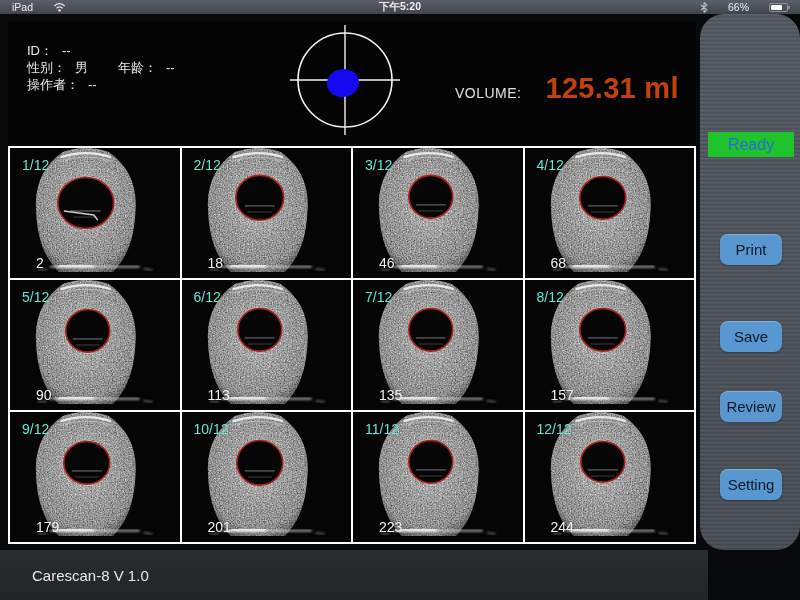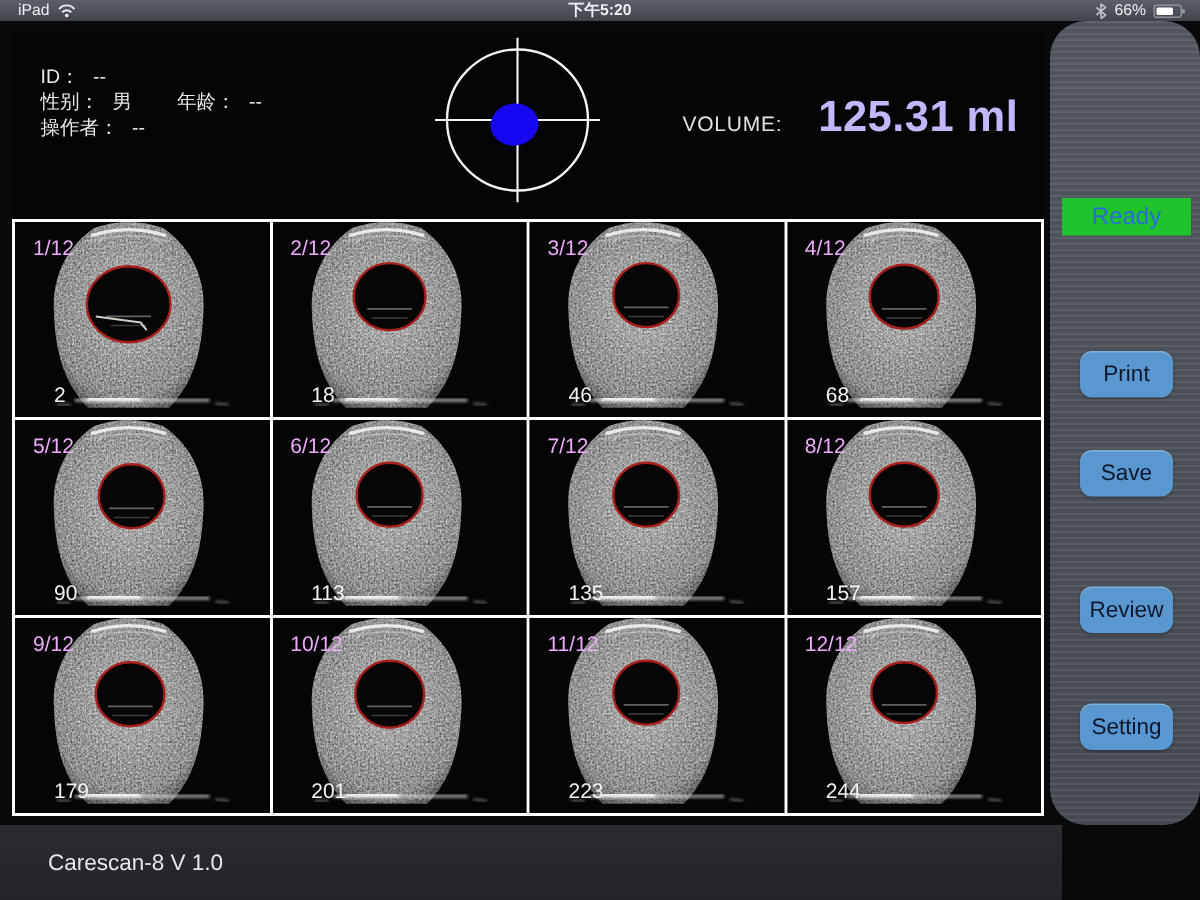--- a/index.html
+++ b/index.html
@@ -11,49 +11,49 @@
     -webkit-font-smoothing:antialiased;
   }
 
   
   .status-bar{
     position:absolute; top:0; left:0; width:800px; height:14px;
     background:linear-gradient(#5b5f69,#41444c);
     display:flex; align-items:center; justify-content:space-between;
     padding:0 12px; font-size:10.5px; color:#eceef1; z-index:9;
   }
-  .sb-left,.sb-right{ display:flex; align-items:center; gap:5px; }
+  .sb-left,.sb-right{ display:flex; align-items:center; gap:20px; }
   .sb-time{
     position:absolute; left:0; right:0; text-align:center;
     font-size:10.5px; font-weight:bold; pointer-events:none;
   }
   .bat{ position:relative; width:19px; height:9px; border:1px solid #8d929b; border-radius:2px; }
   .bat .bat-fill{ position:absolute; left:1px; top:1px; bottom:1px; width:64%; background:#fff; border-radius:1px; }
   .bat:after{ content:""; position:absolute; right:-3px; top:2px; width:2px; height:3px; background:#8d929b; border-radius:0 1px 1px 0; }
 
   
   .content{ position:absolute; left:0; top:14px; width:708px; height:536px; background:#08090a; }
 
   .header-panel{ position:absolute; left:8px; top:8px; width:688px; height:124px; background:#040404; color:#e9eaec; }
   .patient{ position:absolute; left:19px; top:20px; font-size:13px; line-height:17px; white-space:nowrap; }
   .patient .val{ margin-left:9px; }
   .patient .pair2{ margin-left:30px; }
   .crosshair{ position:absolute; left:282px; top:3px; }
-  .volume{ position:absolute; left:447px; top:40px; display:flex; align-items:baseline; }
+  .volume{ position:absolute; left:447px; top:50px; display:flex; align-items:baseline; }
   .volume .lbl{ font-size:14px; letter-spacing:.5px; color:#dfe1e4; }
-  .volume .val{ font-size:29px; font-weight:700; margin-left:24px; color:#c4b5fd; letter-spacing:.3px; }
+  .volume .val{ font-size:29px; font-weight:700; margin-left:24px; color:#c2410c; letter-spacing:.3px; }
 
   .grid{
     position:absolute; left:8px; top:132px; width:688px; height:398px;
     border:2px solid #ffffff; background:#ffffff;
     display:grid; grid-template-columns:repeat(4,1fr); grid-template-rows:repeat(3,1fr); gap:2px;
   }
   .cell{ position:relative; background:#050506; overflow:hidden; cursor:pointer; }
   .cell svg{ position:absolute; inset:0; width:100%; height:100%; }
-  .idx{ position:absolute; left:12px; top:9px; font-size:14px; color:#f0abfc; }
+  .idx{ position:absolute; left:12px; top:9px; font-size:14px; color:#5eead4; }
   .num{ position:absolute; left:26px; bottom:7px; font-size:14px; color:#f2f3f4; }
 
   
   .sidebar{
     position:absolute; left:700px; top:14px; width:100px; height:536px;
     background-color:#4a4f59;
     background-image:
       repeating-linear-gradient(180deg, rgba(255,255,255,.07) 0 1px, rgba(0,0,0,.06) 2px, rgba(0,0,0,0) 3px 4px),
       linear-gradient(#51565f,#454a53);
     border-radius: 24px;
@@ -457,21 +457,21 @@
         <span class="idx">12/12</span>
         <span class="num">244</span>
       </div>
     </div>
 </div>
 
 <div class="sidebar">
   <div class="badge" style="background: rgb(31, 195, 43); color: rgb(43, 107, 224);">Ready</div>
   <div>
       <button class="side-btn" style="top: 220px; background: rgb(88, 151, 207);">Print</button>
-      <button class="side-btn" style="top: 286px; background: rgb(88, 151, 207);">Save</button>
+      <button class="side-btn" style="top: 307px; background: rgb(88, 151, 207);">Save</button>
       <button class="side-btn" style="top: 377px; background: rgb(88, 151, 207);">Review</button>
       <button class="side-btn" style="top: 455px; background: rgb(88, 151, 207);">Setting</button>
     </div>
 </div>
 
 <div class="footer">
   <span>Carescan-8 V 1.0</span>
 </div>
 
 </body></html>

